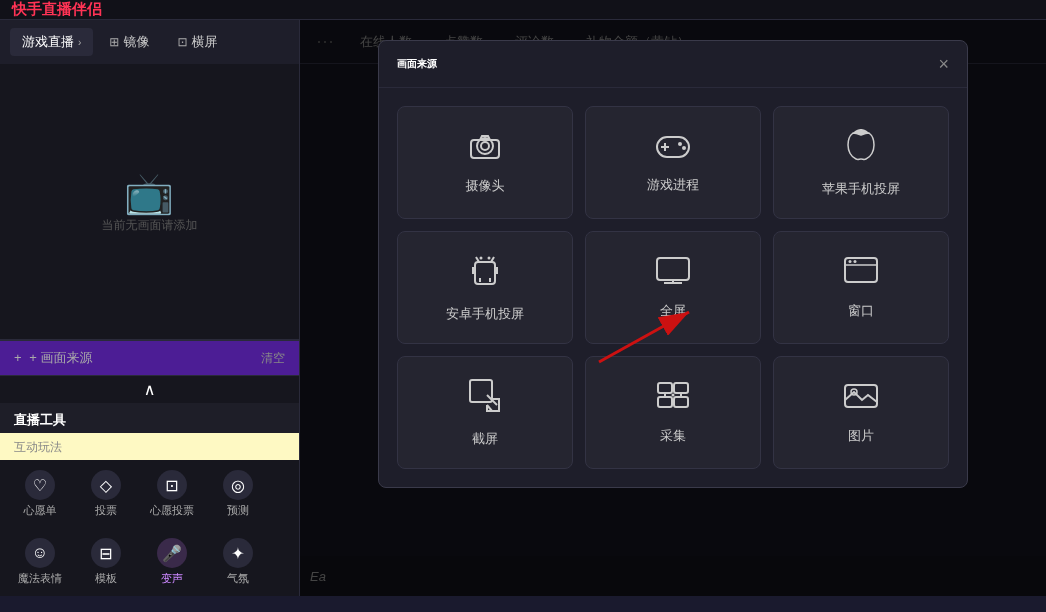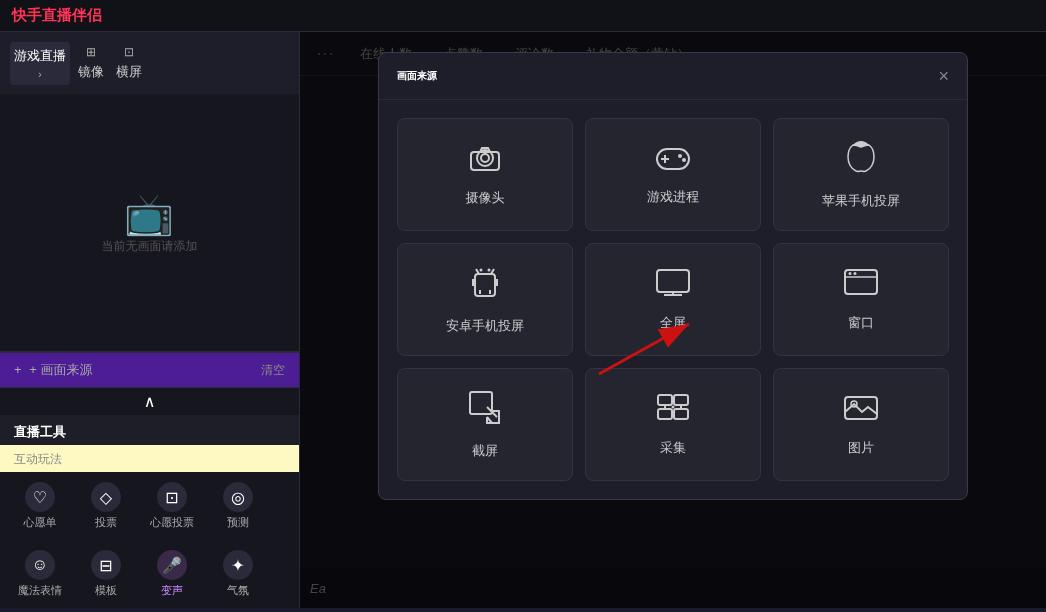--- a/index.html
+++ b/index.html
@@ -7,21 +7,21 @@
       width: 1046px;
       height: 612px;
       background: #1a1a2e;
       font-family: 'Microsoft YaHei', 'PingFang SC', sans-serif;
       overflow: hidden;
       color: #fff;
     }
 
     
     .top-bar {
-      height: 32px;
+      height: 20px;
       background: #111118;
       display: flex;
       align-items: center;
       padding: 0 12px;
       border-bottom: 1px solid #2a2a3a;
     }
     .app-title {
       color: #ff3355;
       font-size: 15px;
       font-weight: bold;
@@ -43,29 +43,28 @@
     }
 
     .sidebar-tabs {
       display: flex;
       align-items: center;
       padding: 8px 10px;
       background: #1e1e2a;
       gap: 4px;
     }
     .sidebar-tab {
-      padding: 5px 4px;
+      padding: 5px 12px;
       border-radius: 4px;
       font-size: 13px;
       color: #ccc;
       cursor: pointer;
       display: flex;
       align-items: center;
       gap: 4px;
-      flex-direction: column;
     }
     .sidebar-tab.active {
       background: #2a2a3a;
       color: #fff;
     }
     .sidebar-tab .arrow {
       font-size: 10px;
       color: #aaa;
     }
     .sidebar-tab .icon-small {

